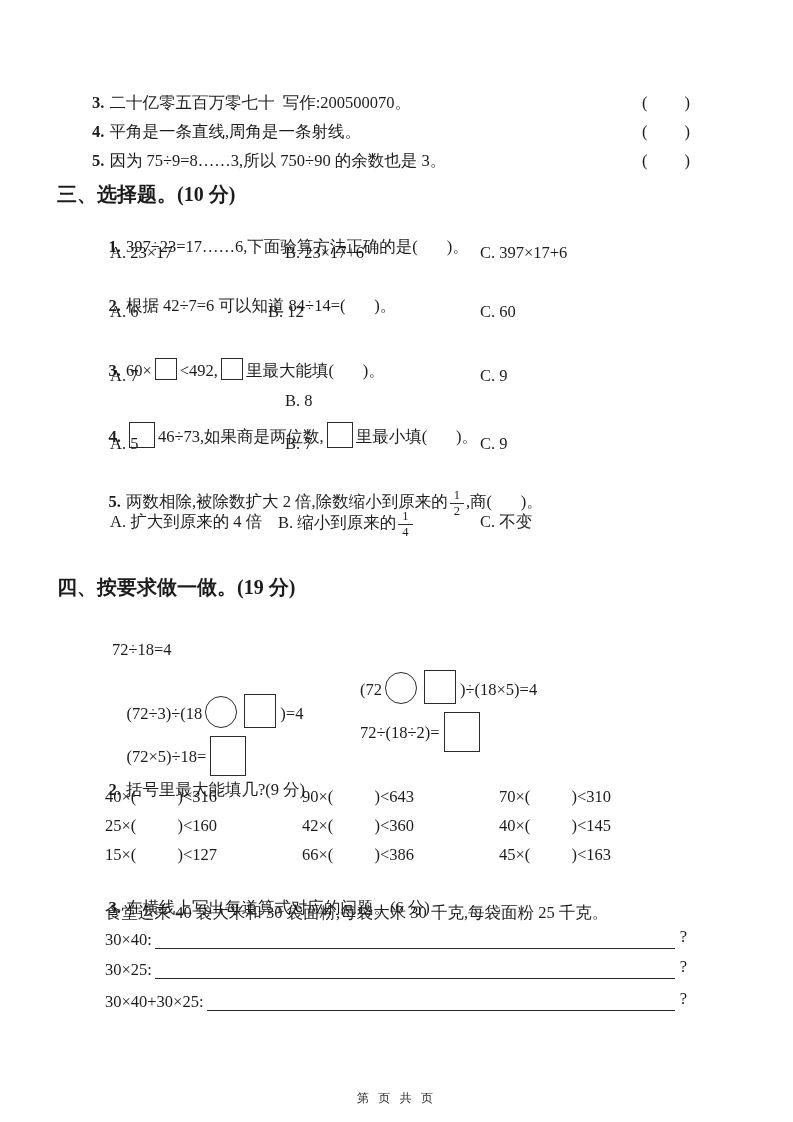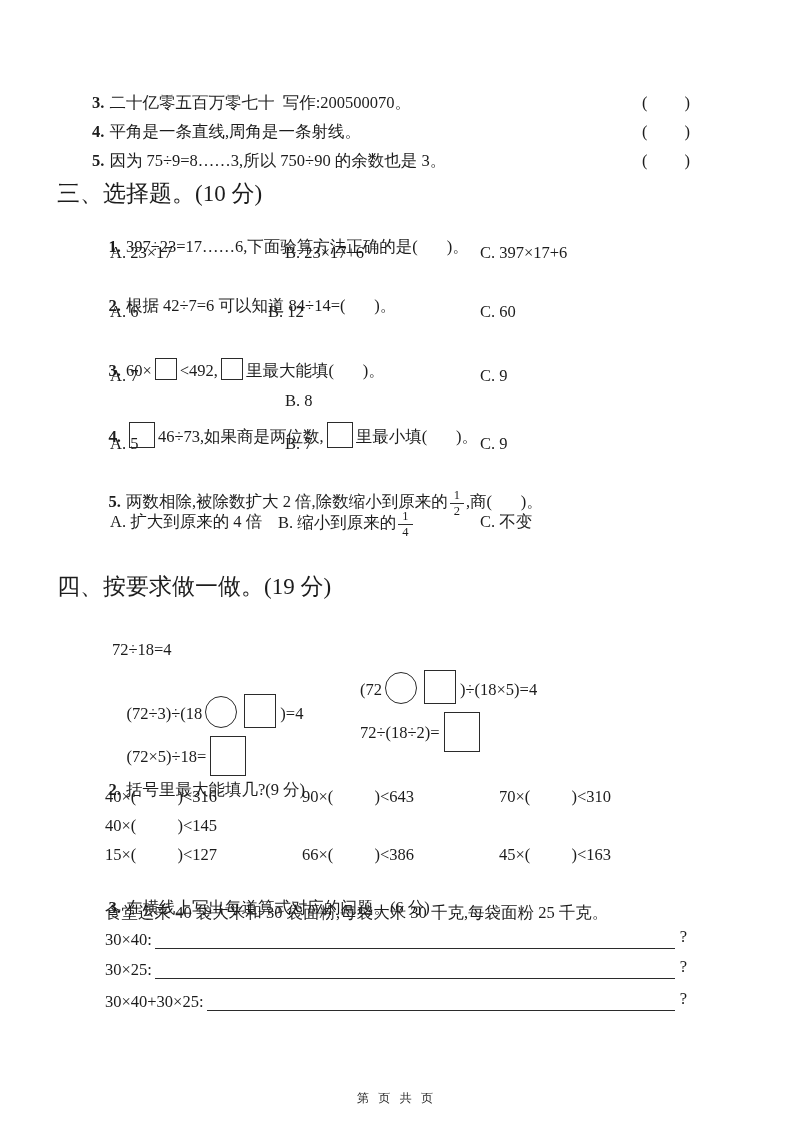--- a/index.html
+++ b/index.html
@@ -9,21 +9,21 @@
     width:793px;height:1122px;
     background:#ffffff;
     font-family:"Liberation Serif","DejaVu Serif",serif;
     font-size:16.5px;
     color:#1c1c1c;
     overflow:hidden;
     margin:0 auto;
   }
   .line{position:absolute;line-height:24px;white-space:pre;}
   .flexrow{display:flex;align-items:baseline;}
-  .sec-title{font-weight:normal;font-size:23px;}
+  .sec-title{font-weight:bold;font-size:20px;}
   .qnum{font-weight:bold;margin-right:5px;}
   .spacer{flex:1;}
   
   .sq-s{display:inline-block;width:20px;height:20px;border:1.3px solid #2b2b2b;vertical-align:-4px;margin:0 3px;background:#fff;}
   .sq-m{display:inline-block;width:24px;height:24px;border:1.3px solid #2b2b2b;vertical-align:-6px;margin:0 3px;background:#fff;}
   .sq-l{display:inline-block;width:30px;height:32px;border:1.3px solid #2b2b2b;vertical-align:-9px;margin:0 4px;background:#fff;}
   .sq-ans{display:inline-block;width:34px;height:38px;border:1.3px solid #2b2b2b;vertical-align:-14px;margin:0 4px;background:#fff;}
   .ci-m{display:inline-block;width:26px;height:26px;border:1.3px solid #2b2b2b;border-radius:50%;vertical-align:-7px;margin:0 2px;background:#fff;}
   .ci-l{display:inline-block;width:30px;height:30px;border:1.3px solid #2b2b2b;border-radius:50%;vertical-align:-9px;margin:0 3px;background:#fff;}
   
@@ -135,20 +135,22 @@
   <div class="line" style="top:754px;left:92px;">
     <span class="qnum">2.</span><span>括号里最大能填几?(9 分)</span>
   </div>
 
   <div class="line grid" style="top:785px;left:105px;">
     <span class="cell">40×(          )&lt;316</span>
     <span class="cell">90×(          )&lt;643</span>
     <span class="cell">70×(          )&lt;310</span>
   </div>
   <div class="line grid" style="top:814px;left:105px;">
+    <span class="cell">25×(          )&lt;160</span>
+    <span class="cell">42×(          )&lt;360</span>
     <span class="cell">40×(          )&lt;145</span>
   </div>
   <div class="line grid" style="top:843px;left:105px;">
     <span class="cell">15×(          )&lt;127</span>
     <span class="cell">66×(          )&lt;386</span>
     <span class="cell">45×(          )&lt;163</span>
   </div>
 
   <div class="line" style="top:872px;left:92px;">
     <span class="qnum">3.</span><span>在横线上写出每道算式对应的问题。(6 分)</span>

